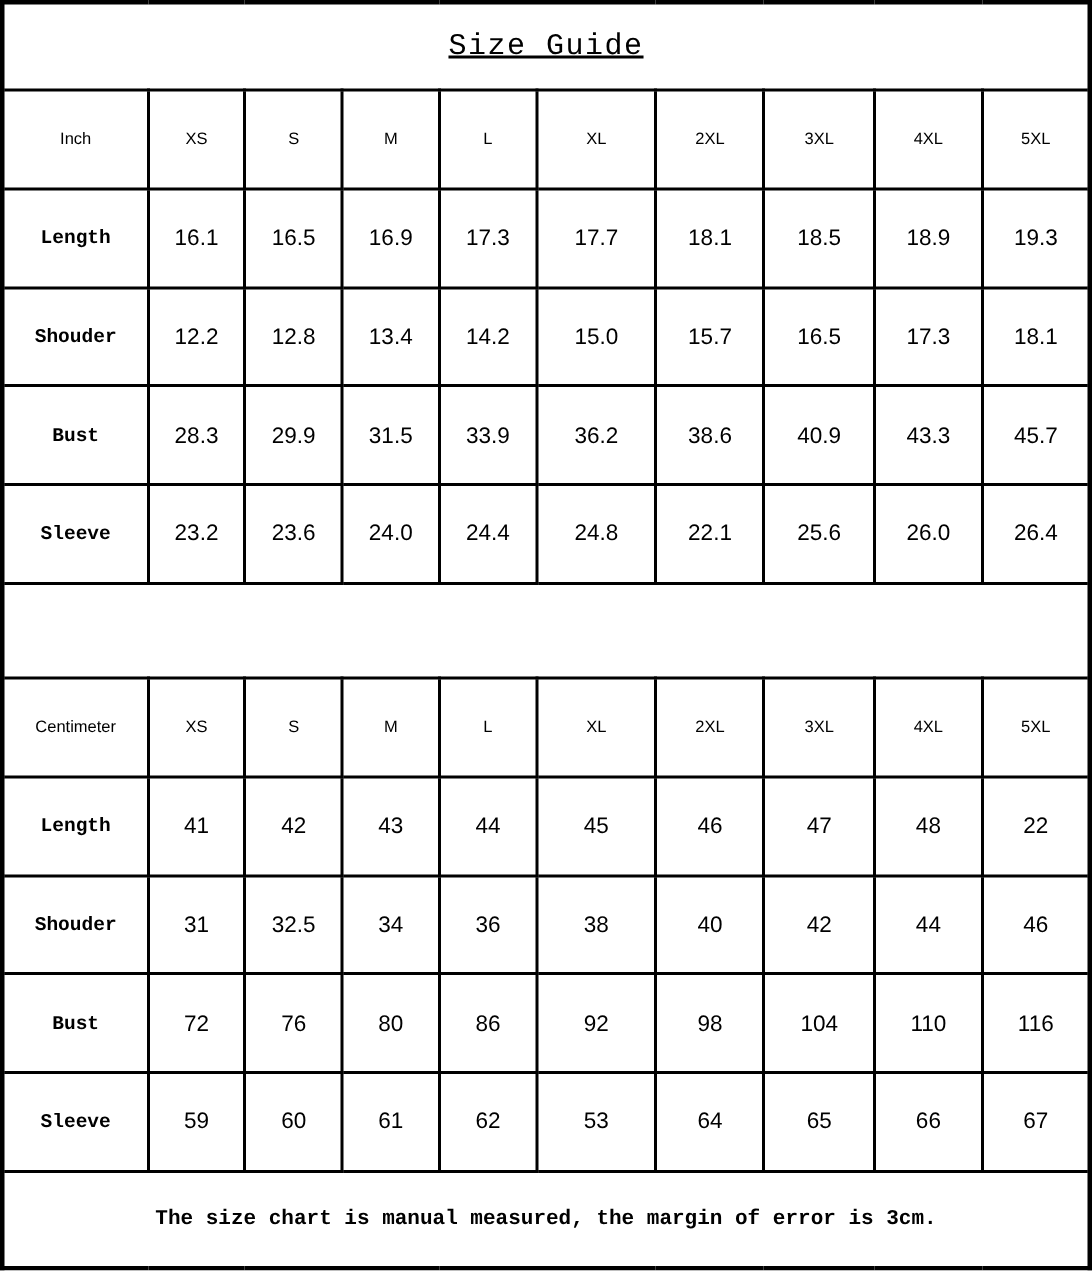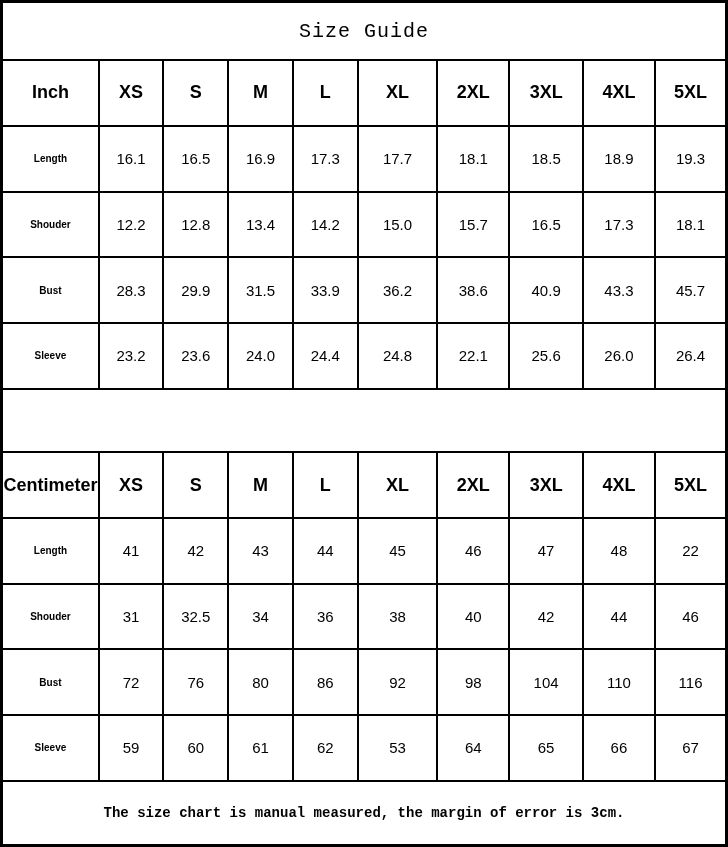--- a/index.html
+++ b/index.html
@@ -23,42 +23,42 @@
   }
   table.size-guide td {
     border: 2px solid #000000;
     text-align: center;
     vertical-align: middle;
     color: #000000;
     padding: 0;
     overflow: hidden;
   }
   
-  tr.r-title  { height: 58px; }
+  tr.r-title  { height: 58px; text-decoration: underline; }
   tr.r-head   { height: 65px; }
   tr.r-data   { height: 65px; }
   tr.r-gap    { height: 63px; }
   tr.r-foot   { height: 64px; }
 
   
   td.title-cell {
     font-family: "Liberation Mono", "DejaVu Sans Mono", monospace;
     font-size: 20px;
     font-weight: 400;
     letter-spacing: 1px;
   }
   td.hd {
     font-family: "Liberation Sans", "DejaVu Sans", sans-serif;
+    font-weight: normal;
+    font-size: 11px;
+  }
+  td.lbl {
+    font-family: Liberation Mono, monospace;
     font-weight: bold;
-    font-size: 18px;
-  }
-  td.lbl {
-    font-family: Liberation Sans, sans-serif;
-    font-weight: bold;
-    font-size: 10px;
+    font-size: 13px;
   }
   td.val {
     font-family: "Liberation Sans", "DejaVu Sans", sans-serif;
     font-weight: 400;
     font-size: 15px;
   }
   td.footer-cell {
     font-family: "Liberation Mono", "DejaVu Sans Mono", monospace;
     font-size: 14px;
     font-weight: 700;

